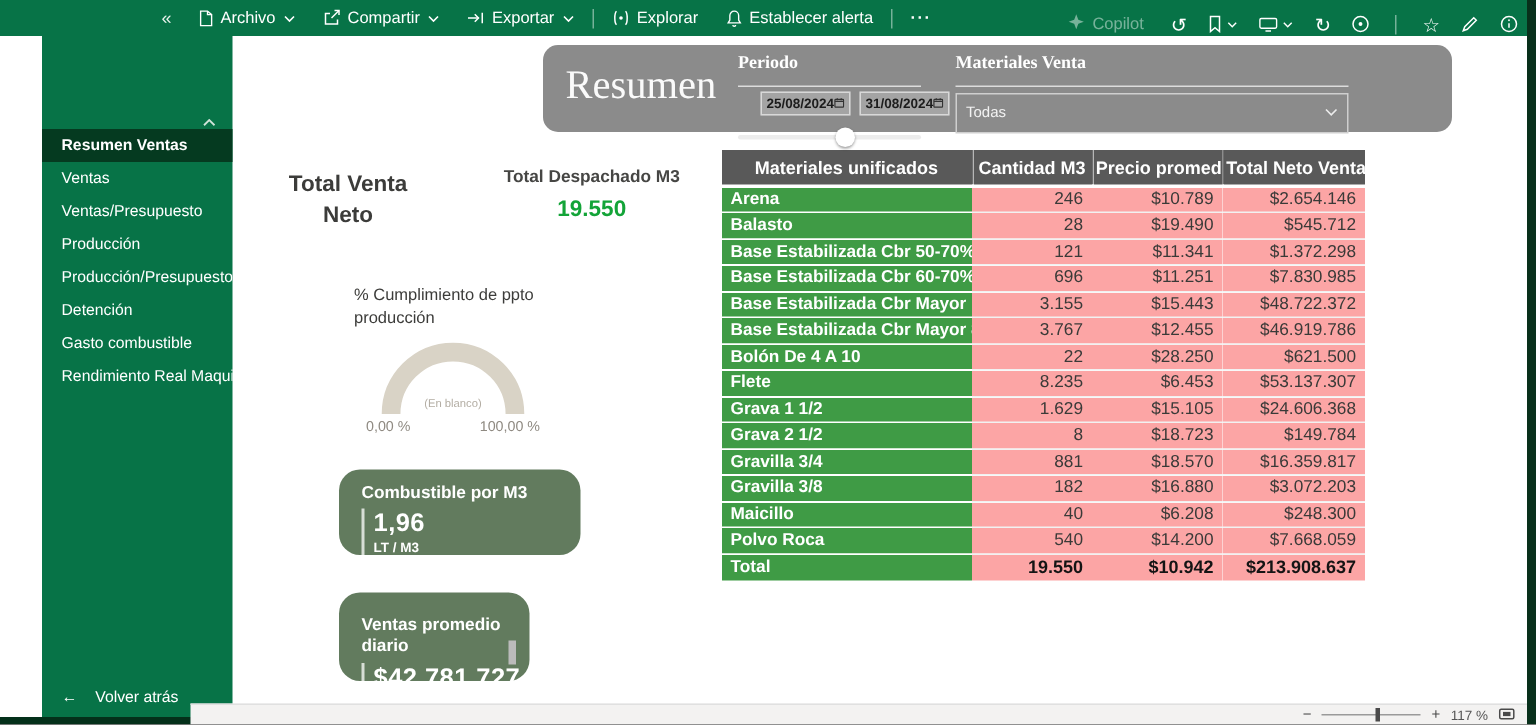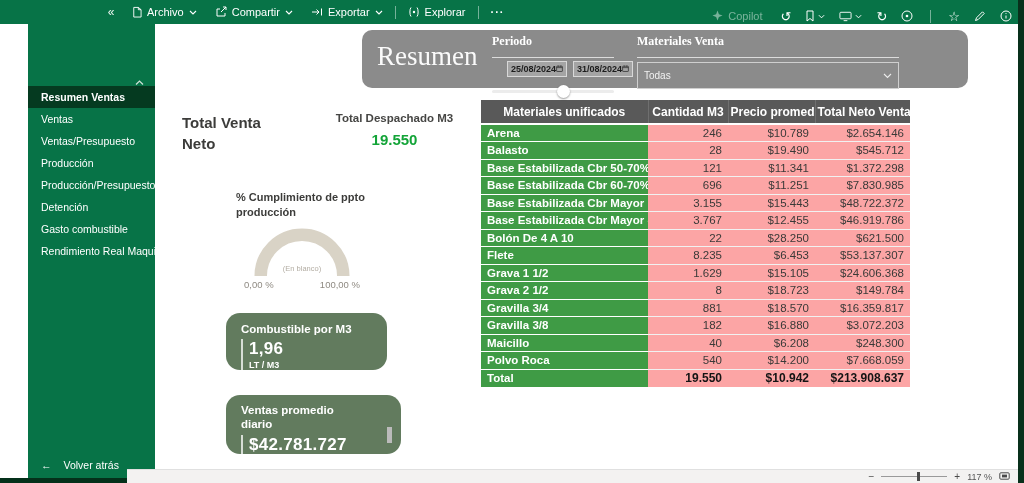--- a/index.html
+++ b/index.html
@@ -62,38 +62,38 @@
               display:flex; align-items:center; justify-content:space-between; padding:0 3px;
               font-size:9px; font-weight:bold; color:#1c1c1c; white-space:nowrap; }
   .fp-slider { position:relative; margin-top:8px; height:13px; }
   .fp-slider .track { position:absolute; top:5px; left:0; right:0; height:3px; background:#ececec; border-radius:2px; }
   .fp-slider .thumb { position:absolute; top:0; left:53%; width:13px; height:13px; background:#fff;
                       border-radius:50%; box-shadow:0 1px 2px rgba(0,0,0,.4); }
   .fp-materials { position:absolute; left:275px; top:4px; width:262px; }
   .fp-dropdown { margin-top:4px; height:27px; border:1px solid #cfcfcf; display:flex; align-items:center;
                  justify-content:space-between; padding:0 6px; font-size:10px; color:#f2f2f2; }
   
-  .kpi-venta { position:absolute; left:182px; top:112px; width:100px; 
+  .kpi-venta { position:absolute; left:182px; top:112px; width:100px; text-align:center;
                font-size:15px; font-weight:bold; color:#3c3c3a; line-height:1.4; }
   .kpi-desp { position:absolute; left:327px; top:112px; width:135px; text-align:center; }
   .kpi-desp .lbl { font-size:11.5px; font-weight:bold; color:#464644; }
   .kpi-desp .val { margin-top:7px; font-size:15px; font-weight:bold; color:#13a438; }
   
   .gauge { position:absolute; left:236px; top:190px; width:130px; }
-  .g-title { font-size:11px; font-weight:bold; color:#3c3c3a; line-height:1.35; }
+  .g-title { font-size:11px; font-weight:normal; color:#3c3c3a; line-height:1.35; }
   .g-arc { position:relative; width:96px; height:48px; margin:8px 0 0 18px; }
   .g-center { position:absolute; bottom:3px; left:0; right:0; text-align:center;
               font-size:7.5px; color:#b3ada3; }
   .g-scale { display:flex; justify-content:space-between; width:116px; margin:3px 0 0 8px;
              font-size:9.5px; color:#8f8a82; }
   
   .card { position:absolute; background:#627b5e; border-radius:14px; color:#fff;
           padding:9px 0 0 15px; }
   .card-fuel { left:226px; top:313px; width:161px; height:57px; }
-  .card-sales { left:226px; top:395px; width:175px; height:59px; padding-top:8px; }
+  .card-sales { left:226px; top:395px; width:127px; height:59px; padding-top:15px; }
   .card-title { font-size:11.5px; font-weight:bold; line-height:1.25; }
   .card-valwrap { margin-top:3px; border-left:2px solid rgba(255,255,255,.75); padding-left:6px; }
   .card-value { font-size:17px; font-weight:bold; letter-spacing:.3px; }
   .card-unit { font-size:9px; font-weight:bold; margin-top:1px; }
   .card-scroll { position:absolute; right:9px; bottom:11px; width:5px; height:16px; background:#bbbbbb; }
   
   .mat-table { position:absolute; left:481px; top:100px; width:429px;
                border-collapse:collapse; table-layout:fixed; }
   .mat-table th {
     background:#595959; color:#fff; font-weight:bold; font-size:12px; height:24px;
@@ -162,20 +162,29 @@
       <div class="tb-divider"></div>
       <div class="tb-item">
         <span>
             <svg width="12" height="12" viewBox="0 0 12 12" fill="none" stroke="#fff" stroke-width="1">
               <path d="M3,1.5 C1.5,2.8 1.5,9.2 3,10.5"></path>
               <path d="M9,1.5 C10.5,2.8 10.5,9.2 9,10.5"></path>
               <circle cx="6" cy="6" r="1.2" fill="#fff" stroke="none"></circle>
             </svg>
           </span>
         <span>Explorar</span>
+      </div>
+      <div class="tb-item">
+        <span>
+            <svg width="11" height="12" viewBox="0 0 12 13" fill="none" stroke="#fff" stroke-width="1">
+              <path d="M6,1.5 a3.2,3.2 0 0 1 3.2,3.2 V8 l1.2,2 H1.6 L2.8,8 V4.7 A3.2,3.2 0 0 1 6,1.5 z"></path>
+              <path d="M5,11.5 a1,1 0 0 0 2,0"></path>
+            </svg>
+          </span>
+        <span>Establecer alerta</span>
       </div>
       <div class="tb-divider"></div>
       <span class="tb-more">···</span>
     </div>
     <div class="tb-right">
       <div class="copilot">
         <span><svg width="11" height="11" viewBox="0 0 12 12">
               <path d="M6,0.5 L7.5,4.5 L11.5,6 L7.5,7.5 L6,11.5 L4.5,7.5 L0.5,6 L4.5,4.5 z" fill="#fff"></path>
             </svg></span>
         <span>Copilot</span>

